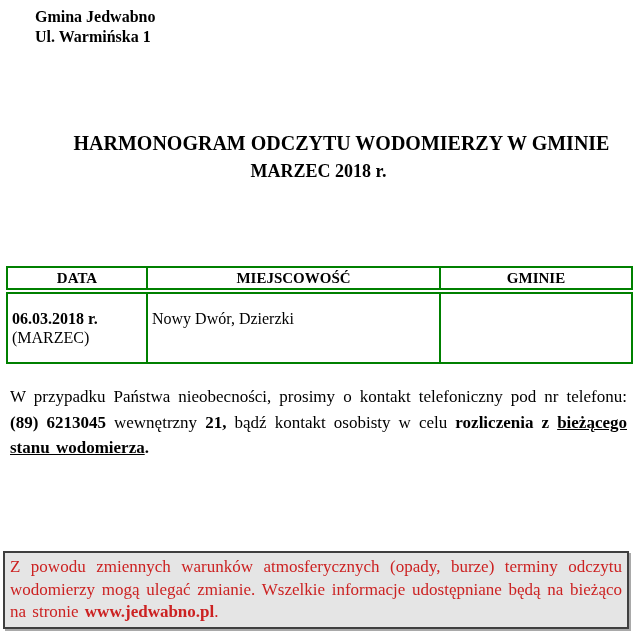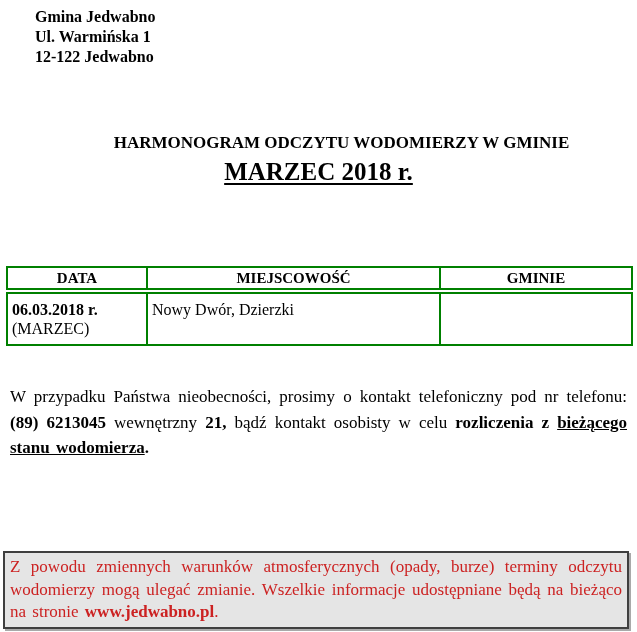--- a/index.html
+++ b/index.html
@@ -26,26 +26,25 @@
 
   
   .title-block {
     position: absolute;
     top: 132px;
     left: 0;
     width: 637px;
     text-align: center;
     font-weight: bold;
   }
-  .title-line { font-size: 17px; line-height: 22px; padding-left: 46px; }
+  .title-line { font-size: 20px; line-height: 22px; padding-left: 46px; }
   .title-month {
-    font-size: 25px;
+    font-size: 18px;
     line-height: 31px;
     margin-top: 2px;
-    text-decoration: underline;
     text-decoration-thickness: 2px;
     text-underline-offset: 3px;
   }
 
   
   .schedule-table {
     position: absolute;
     top: 266px;
     left: 6px;
     width: 625px;
@@ -62,21 +61,21 @@
     text-align: center;
     padding: 1px 14px;
     height: 18px;
     border-bottom: 6px double var(--table-border, #008000);
   }
   .schedule-table td {
     font-size: 16px;
     line-height: 19px;
     vertical-align: top;
     text-align: left;
-    padding: 6px 4px;
+    padding: 15px 4px;
     height: 36px;
   }
   .date-main { display: block; font-weight: bold; }
   .date-day  { display: block; font-weight: normal; }
 
   
   .contact {
     position: absolute;
     top: 384px;
     left: 10px;
@@ -106,21 +105,20 @@
   }
 </style>
 </head>
 <body>
 
 <div class="page">
 
   <div class="address">
     <div>Gmina Jedwabno</div>
     <div>Ul. Warmińska 1</div>
-    <div>12-122 Jedwabno</div>
   </div>
 
   <div class="title-block">
     <div class="title-line">HARMONOGRAM ODCZYTU WODOMIERZY W GMINIE</div>
     <div class="title-month">MARZEC 2018 r.</div>
   </div>
 
   <table class="schedule-table">
     <colgroup>
       <col style="width:140px">

